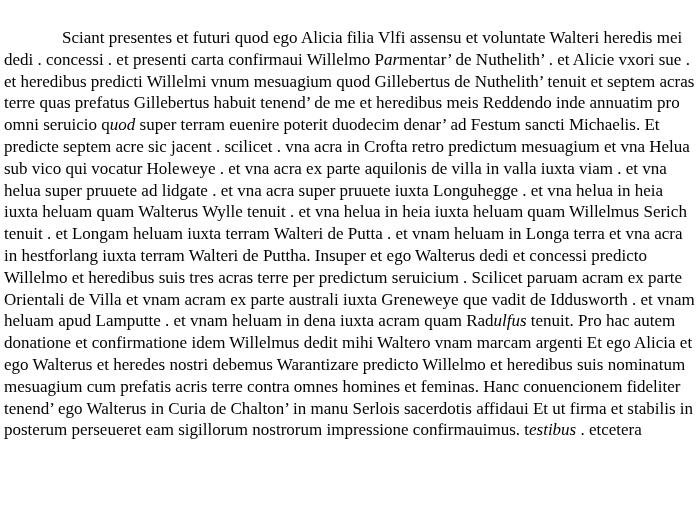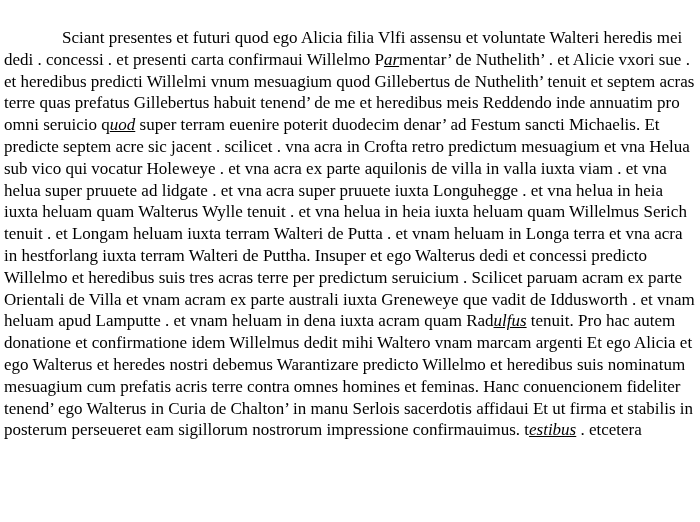--- a/index.html
+++ b/index.html
@@ -23,21 +23,20 @@
     width: 692px;
     font-family: "Liberation Serif", "DejaVu Serif", serif;
     font-size: 17px;
     line-height: 21.8px;
     text-indent: 58px;
     text-align: left;
     color: #000000;
   }
   .charter i {
     font-style: italic;
-    text-decoration: underline;
   }
 </style>
 </head>
 <body>
 
 <div class="page">
   <p class="charter"><span>Sciant presentes et futuri quod ego Alicia filia Vlfi assensu et voluntate Walteri heredis mei dedi . concessi . et presenti carta confirmaui Willelmo P</span><i>ar</i><span>mentar’ de Nuthelith’ . et Alicie vxori sue . et heredibus predicti Willelmi vnum mesuagium quod Gillebertus de Nuthelith’ tenuit et septem acras terre quas prefatus Gillebertus habuit tenend’ de me et heredibus meis Reddendo inde annuatim pro omni seruicio q</span><i>uod</i><span> super terram euenire poterit duodecim denar’ ad Festum sancti Michaelis. Et predicte septem acre sic jacent . scilicet . vna acra in Crofta retro predictum mesuagium et vna Helua sub vico qui vocatur Holeweye . et vna acra ex parte aquilonis de villa in valla iuxta viam . et vna helua super pruuete ad lidgate . et vna acra super pruuete iuxta Longuhegge . et vna helua in heia iuxta heluam quam Walterus Wylle tenuit . et vna helua in heia iuxta heluam quam Willelmus Serich tenuit . et Longam heluam iuxta terram Walteri de Putta . et vnam heluam in Longa terra et vna acra in hestforlang iuxta terram Walteri de Puttha. Insuper et ego Walterus dedi et concessi predicto Willelmo et heredibus suis tres acras terre per predictum seruicium . Scilicet paruam acram ex parte Orientali de Villa et vnam acram ex parte australi iuxta Greneweye que vadit de Iddusworth . et vnam heluam apud Lamputte . et vnam heluam in dena iuxta acram quam Rad</span><i>ulfus</i><span> tenuit. Pro hac autem donatione et confirmatione idem Willelmus dedit mihi Waltero vnam marcam argenti  Et ego Alicia et ego Walterus et heredes nostri debemus Warantizare predicto Willelmo et heredibus suis nominatum mesuagium cum prefatis acris terre contra omnes homines et feminas. Hanc conuencionem fideliter tenend’ ego Walterus in Curia de Chalton’ in manu Serlois sacerdotis affidaui Et ut firma et stabilis in posterum perseueret eam sigillorum nostrorum impressione confirmauimus. t</span><i>estibus</i><span> . etcetera</span></p>
 </div>
 
 </body></html>

